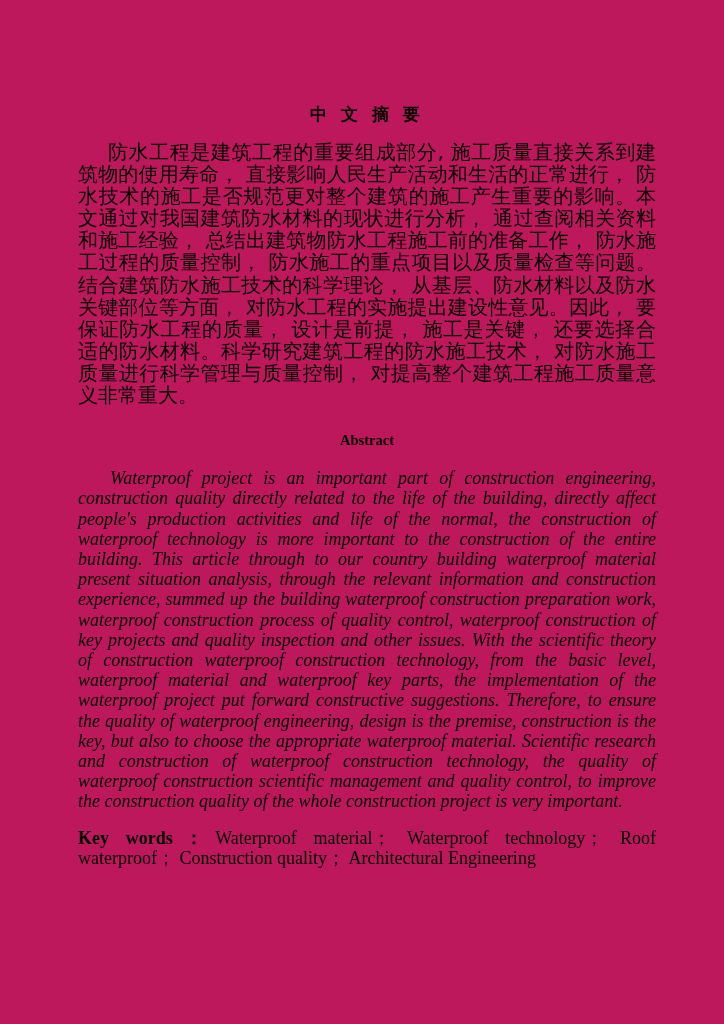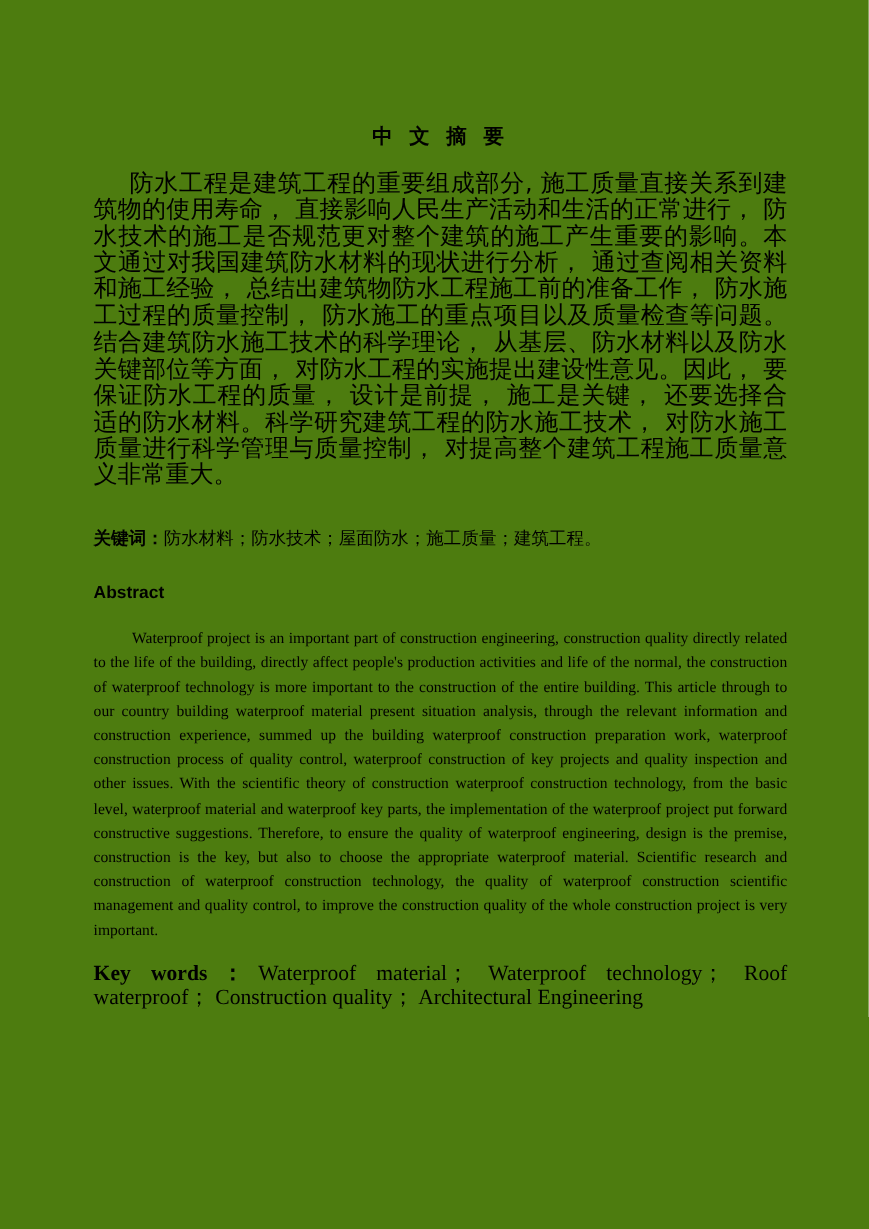--- a/index.html
+++ b/index.html
@@ -15,21 +15,21 @@
     color: #000000;
     -webkit-font-smoothing: antialiased;
   }
 
   .page {
     position: relative;
     width: 724px;
     height: 1024px;
     box-sizing: border-box;
     padding: 0;
-    background: #4d7c0f;
+    background: #be185d;
   }
 
   .content {
     position: absolute;
     left: 78px;
     top: 0;
     width: 578px;
   }
 
   
@@ -69,37 +69,38 @@
     text-align: left;
   }
   .cn-keywords .kw-label {
     font-weight: bold;
   }
 
   
   .abstract-heading {
     margin: 0;
     padding-top: 24px;
-    font-family: Liberation Sans, sans-serif;
+    font-family: Liberation Serif, serif;
     font-weight: bold;
     font-size: 14.5px;
     line-height: 20px;
-    text-align: left;
+    text-align: center;
   }
 
   
   .en-para {
     margin: 0;
     padding-top: 18px;
     font-family: "Liberation Serif", "DejaVu Serif", serif;
-    font-size: 13px;
+    font-size: 18px;
     line-height: 20.2px;
     text-align: justify;
     text-indent: 32px;
     hyphens: none;
+    font-style: italic;
   }
 
   
   .en-keywords {
     margin: 0;
     padding-top: 16px;
     font-family: "Liberation Serif", "DejaVu Serif", serif;
     font-size: 18px;
     line-height: 20.2px;
     text-align: justify;
@@ -111,23 +112,20 @@
 </head>
 <body>
 
 <div class="page">
   <div class="content">
 
     <h1 class="doc-title">中 文 摘 要</h1>
 
     <p class="cn-para">防水工程是建筑工程的重要组成部分, 施工质量直接关系到建筑物的使用寿命， 直接影响人民生产活动和生活的正常进行， 防水技术的施工是否规范更对整个建筑的施工产生重要的影响。本文通过对我国建筑防水材料的现状进行分析， 通过查阅相关资料和施工经验， 总结出建筑物防水工程施工前的准备工作， 防水施工过程的质量控制， 防水施工的重点项目以及质量检查等问题。结合建筑防水施工技术的科学理论， 从基层、防水材料以及防水关键部位等方面， 对防水工程的实施提出建设性意见。因此， 要保证防水工程的质量， 设计是前提， 施工是关键， 还要选择合适的防水材料。科学研究建筑工程的防水施工技术， 对防水施工质量进行科学管理与质量控制， 对提高整个建筑工程施工质量意义非常重大。</p>
 
-    <p class="cn-keywords">
-      <span class="kw-label">关键词：</span><span>防水材料；防水技术；屋面防水；施工质量；建筑工程。</span>
-    </p>
 
     <h2 class="abstract-heading">Abstract</h2>
 
     <p class="en-para">Waterproof project is an important part of construction engineering, construction quality directly related to the life of the building, directly affect people's production activities and life of the normal, the construction of waterproof technology is more important to the construction of the entire building. This article through to our country building waterproof material present situation analysis, through the relevant information and construction experience, summed up the building waterproof construction preparation work, waterproof construction process of quality control, waterproof construction of key projects and quality inspection and other issues. With the scientific theory of construction waterproof construction technology, from the basic level, waterproof material and waterproof key parts, the implementation of the waterproof project put forward constructive suggestions. Therefore, to ensure the quality of waterproof engineering, design is the premise, construction is the key, but also to choose the appropriate waterproof material. Scientific research and construction of waterproof construction technology, the quality of waterproof construction scientific management and quality control, to improve the construction quality of the whole construction project is very important.</p>
 
     <p class="en-keywords">
       <span class="kw-label">Key words：</span><span>Waterproof material； Waterproof technology； Roof waterproof； Construction quality； Architectural Engineering</span>
     </p>
 
   </div>

